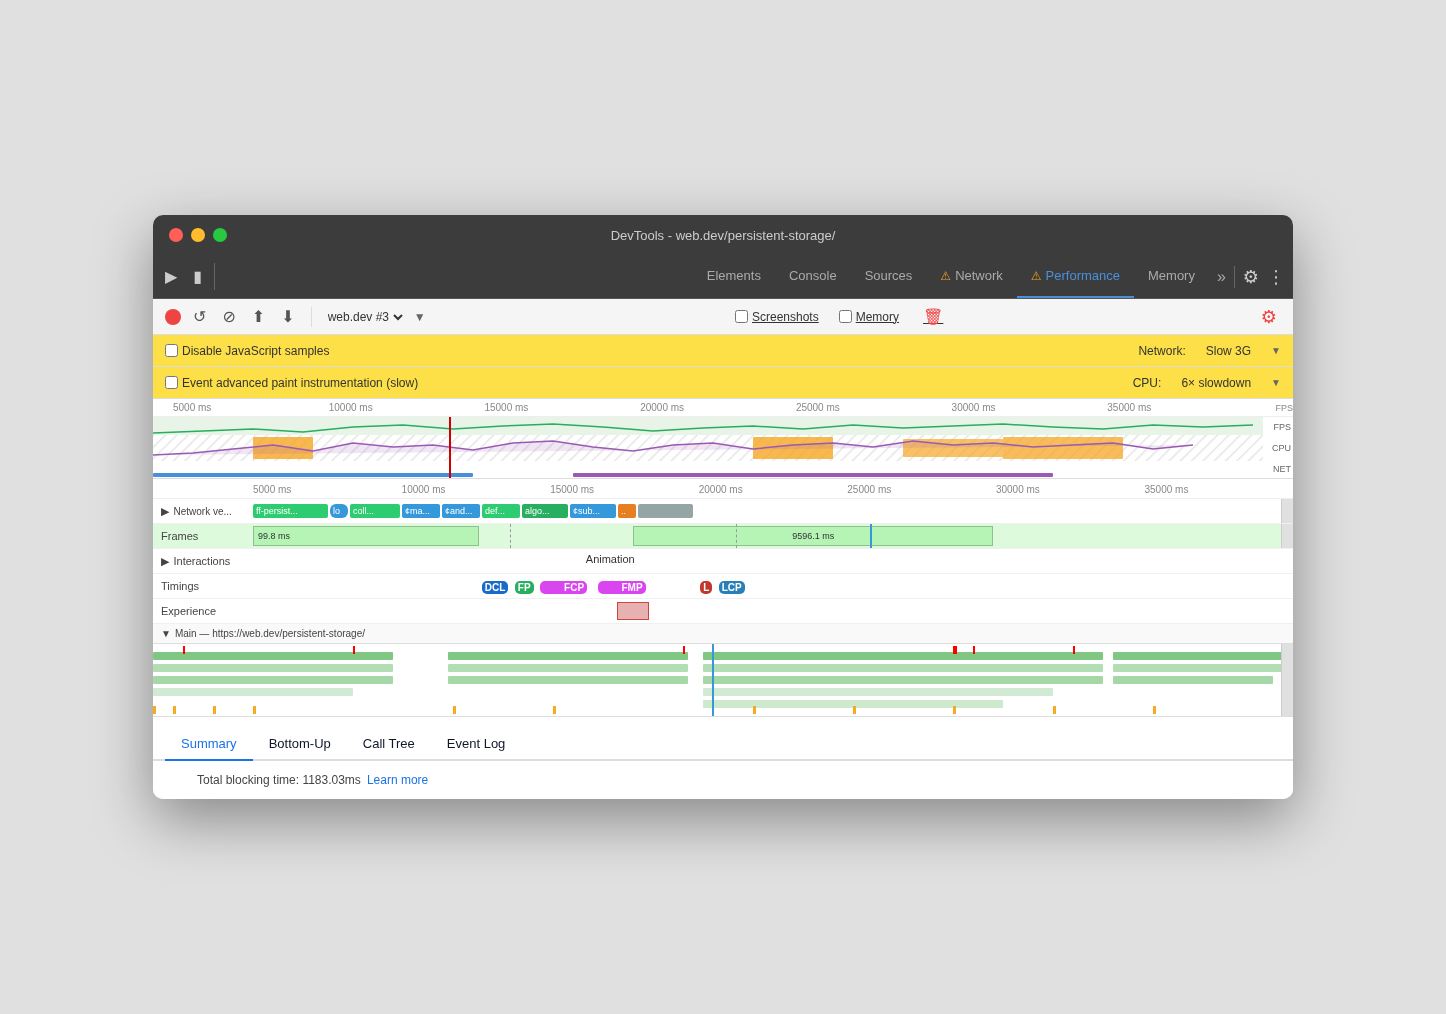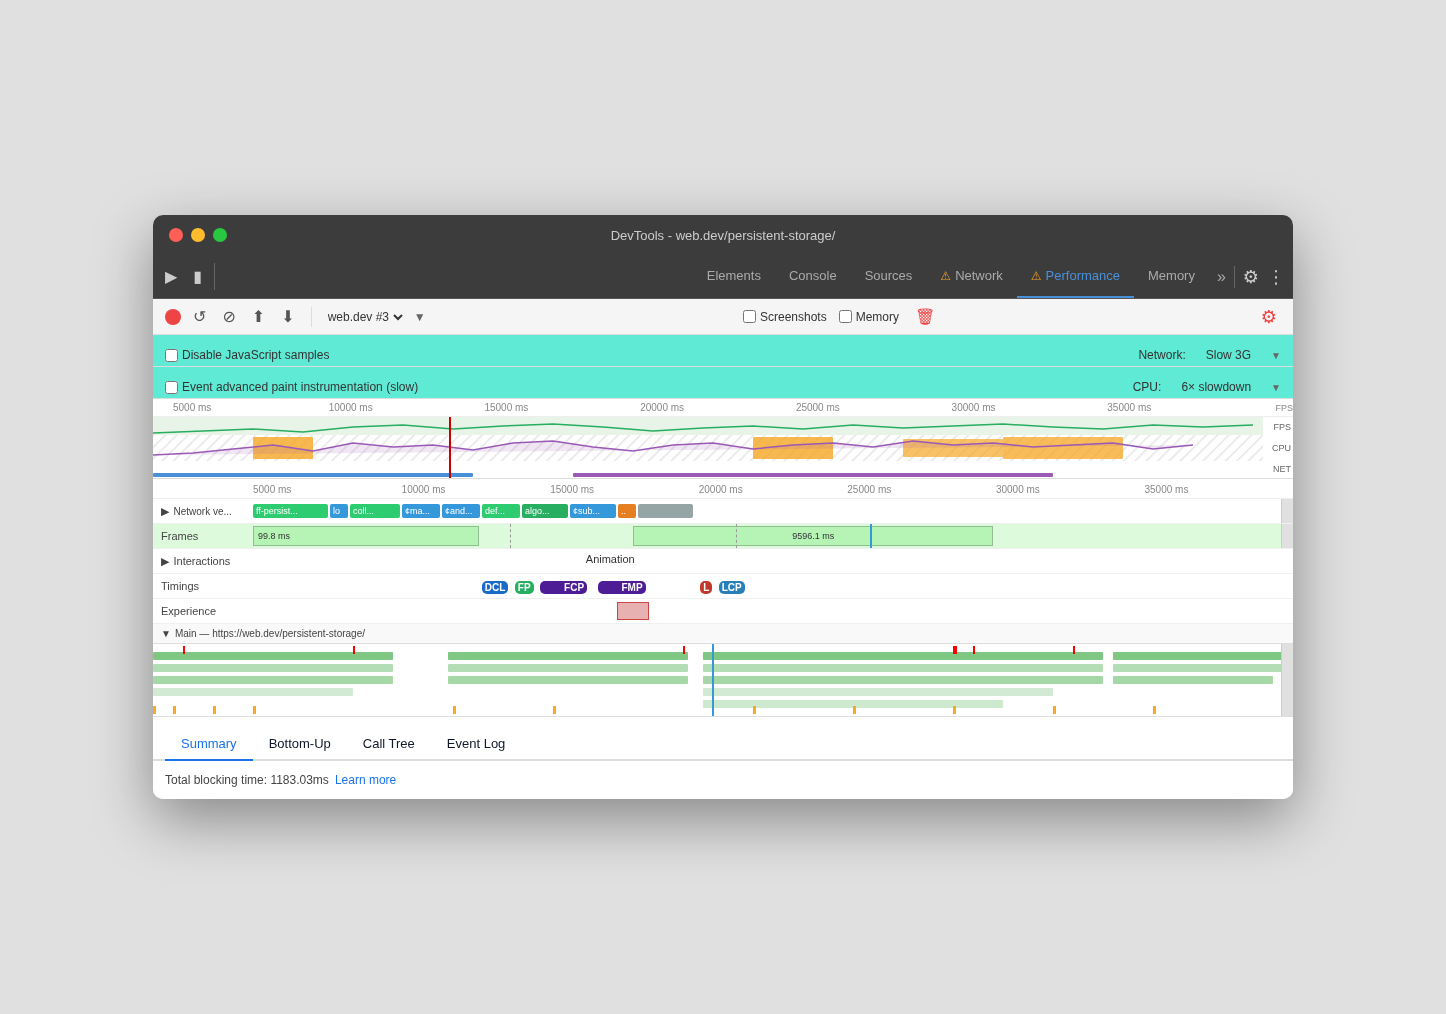--- a/index.html
+++ b/index.html
@@ -151,40 +151,41 @@
       font-size: 12px;
       color: #333;
       border: none;
       background: none;
       cursor: pointer;
     }
     .perf-toolbar-right {
       margin-left: auto;
       display: flex;
       align-items: center;
-      gap: 12px;
+      gap: 20px;
       font-size: 12px;
       color: #333;
+      text-decoration: underline;
     }
     .checkbox-label {
       display: flex;
       align-items: center;
       gap: 4px;
       font-size: 12px;
       color: #333;
     }
     .checkbox-label input { cursor: pointer; }
 
     
     .settings-row {
-      background: #5eead4;
+      background: #fde047;
       border-bottom: 1px solid #ddd;
       padding: 4px 12px;
       display: flex;
-      align-items: flex-end;
+      align-items: center;
       height: 32px;
     }
     .settings-row-right {
       margin-left: auto;
       display: flex;
       align-items: center;
       gap: 20px;
       font-size: 12px;
       color: #333;
     }
@@ -282,21 +283,21 @@
     .timing-badge {
       font-size: 10px;
       color: white;
       padding: 1px 3px;
       border-radius: 5px;
       font-weight: bold;
     }
     .tb-blue { background: #1a6ac8; }
     .tb-green { background: #27ae60; }
     .tb-darkblue { background: #2980b9; }
-    .tb-teal { background: #4c1d95; padding-left: 24px; }
+    .tb-teal { background: #d946ef; padding-left: 24px; }
     .tb-l { background: #c0392b; }
     .vertical-line {
       position: absolute;
       top: 0;
       bottom: 0;
       width: 1px;
       background: #999;
     }
     .vline-blue {
       background: #3498db;
@@ -328,20 +329,21 @@
     }
     .bottom-tab.active {
       color: #1a73e8;
       border-bottom: 2px solid #1a73e8;
       font-weight: 500;
     }
     .bottom-content {
       padding: 12px;
       font-size: 12px;
       color: #444;
+      margin-left: 32px;
     }
     .blocking-time {
       display: flex;
       align-items: center;
       gap: 6px;
     }
     .learn-more {
       color: #1a73e8;
       text-decoration: none;
       font-size: 12px;
@@ -509,21 +511,21 @@
     </div>
 
     <div class="timeline-row">
       <div class="row-label">
         <span>▶</span>
         <span style="font-size:10px;">Network ve...</span>
       </div>
       <div class="row-content">
         <div class="network-blocks">
           <div class="net-block nb-green" style="width:75px;">ff-persist...</div>
-          <div class="net-block nb-blue" style="width:18px;">lo</div>
+          <div class="net-block nb-blue" style="width:18px;border-radius:6px;">lo</div>
           <div class="net-block nb-green" style="width:50px;">coll...</div>
           <div class="net-block nb-blue" style="width:38px;">¢ma...</div>
           <div class="net-block nb-blue" style="width:38px;">¢and...</div>
           <div class="net-block nb-green" style="width:38px;">def...</div>
           <div class="net-block nb-darkgreen" style="width:46px;">algo...</div>
           <div class="net-block nb-blue" style="width:46px;">¢sub...</div>
           <div class="net-block nb-orange" style="width:18px;">..</div>
           <div class="net-block nb-gray" style="width:55px;"></div>
         </div>
       </div>

